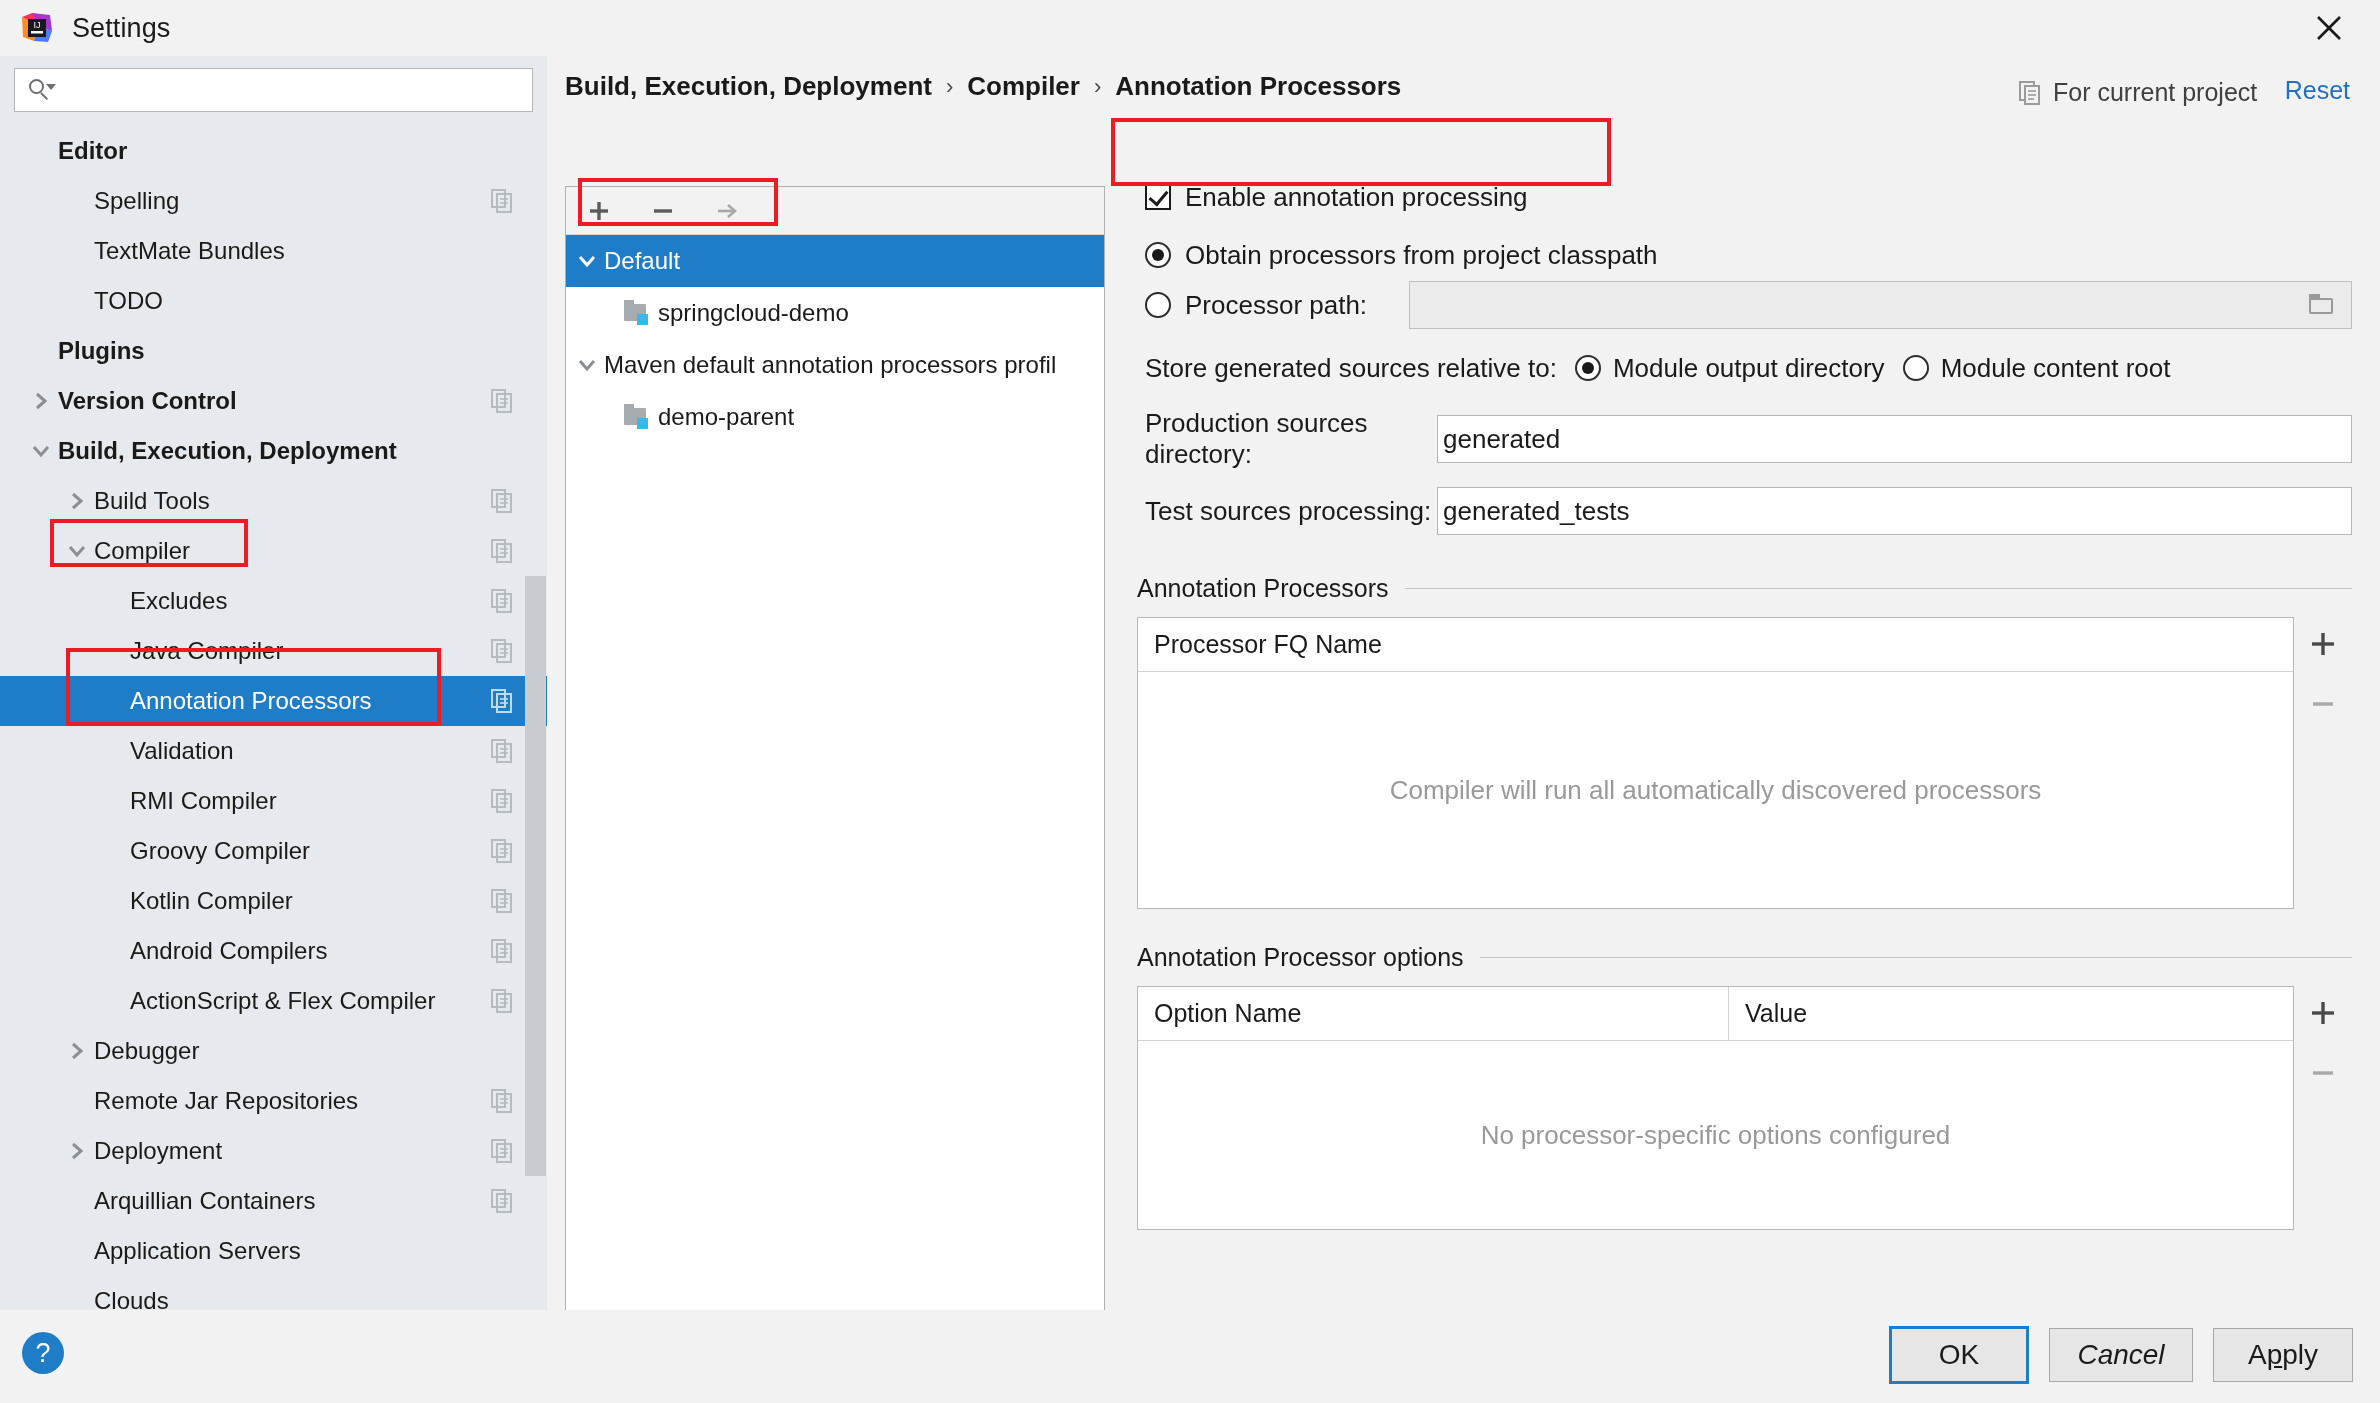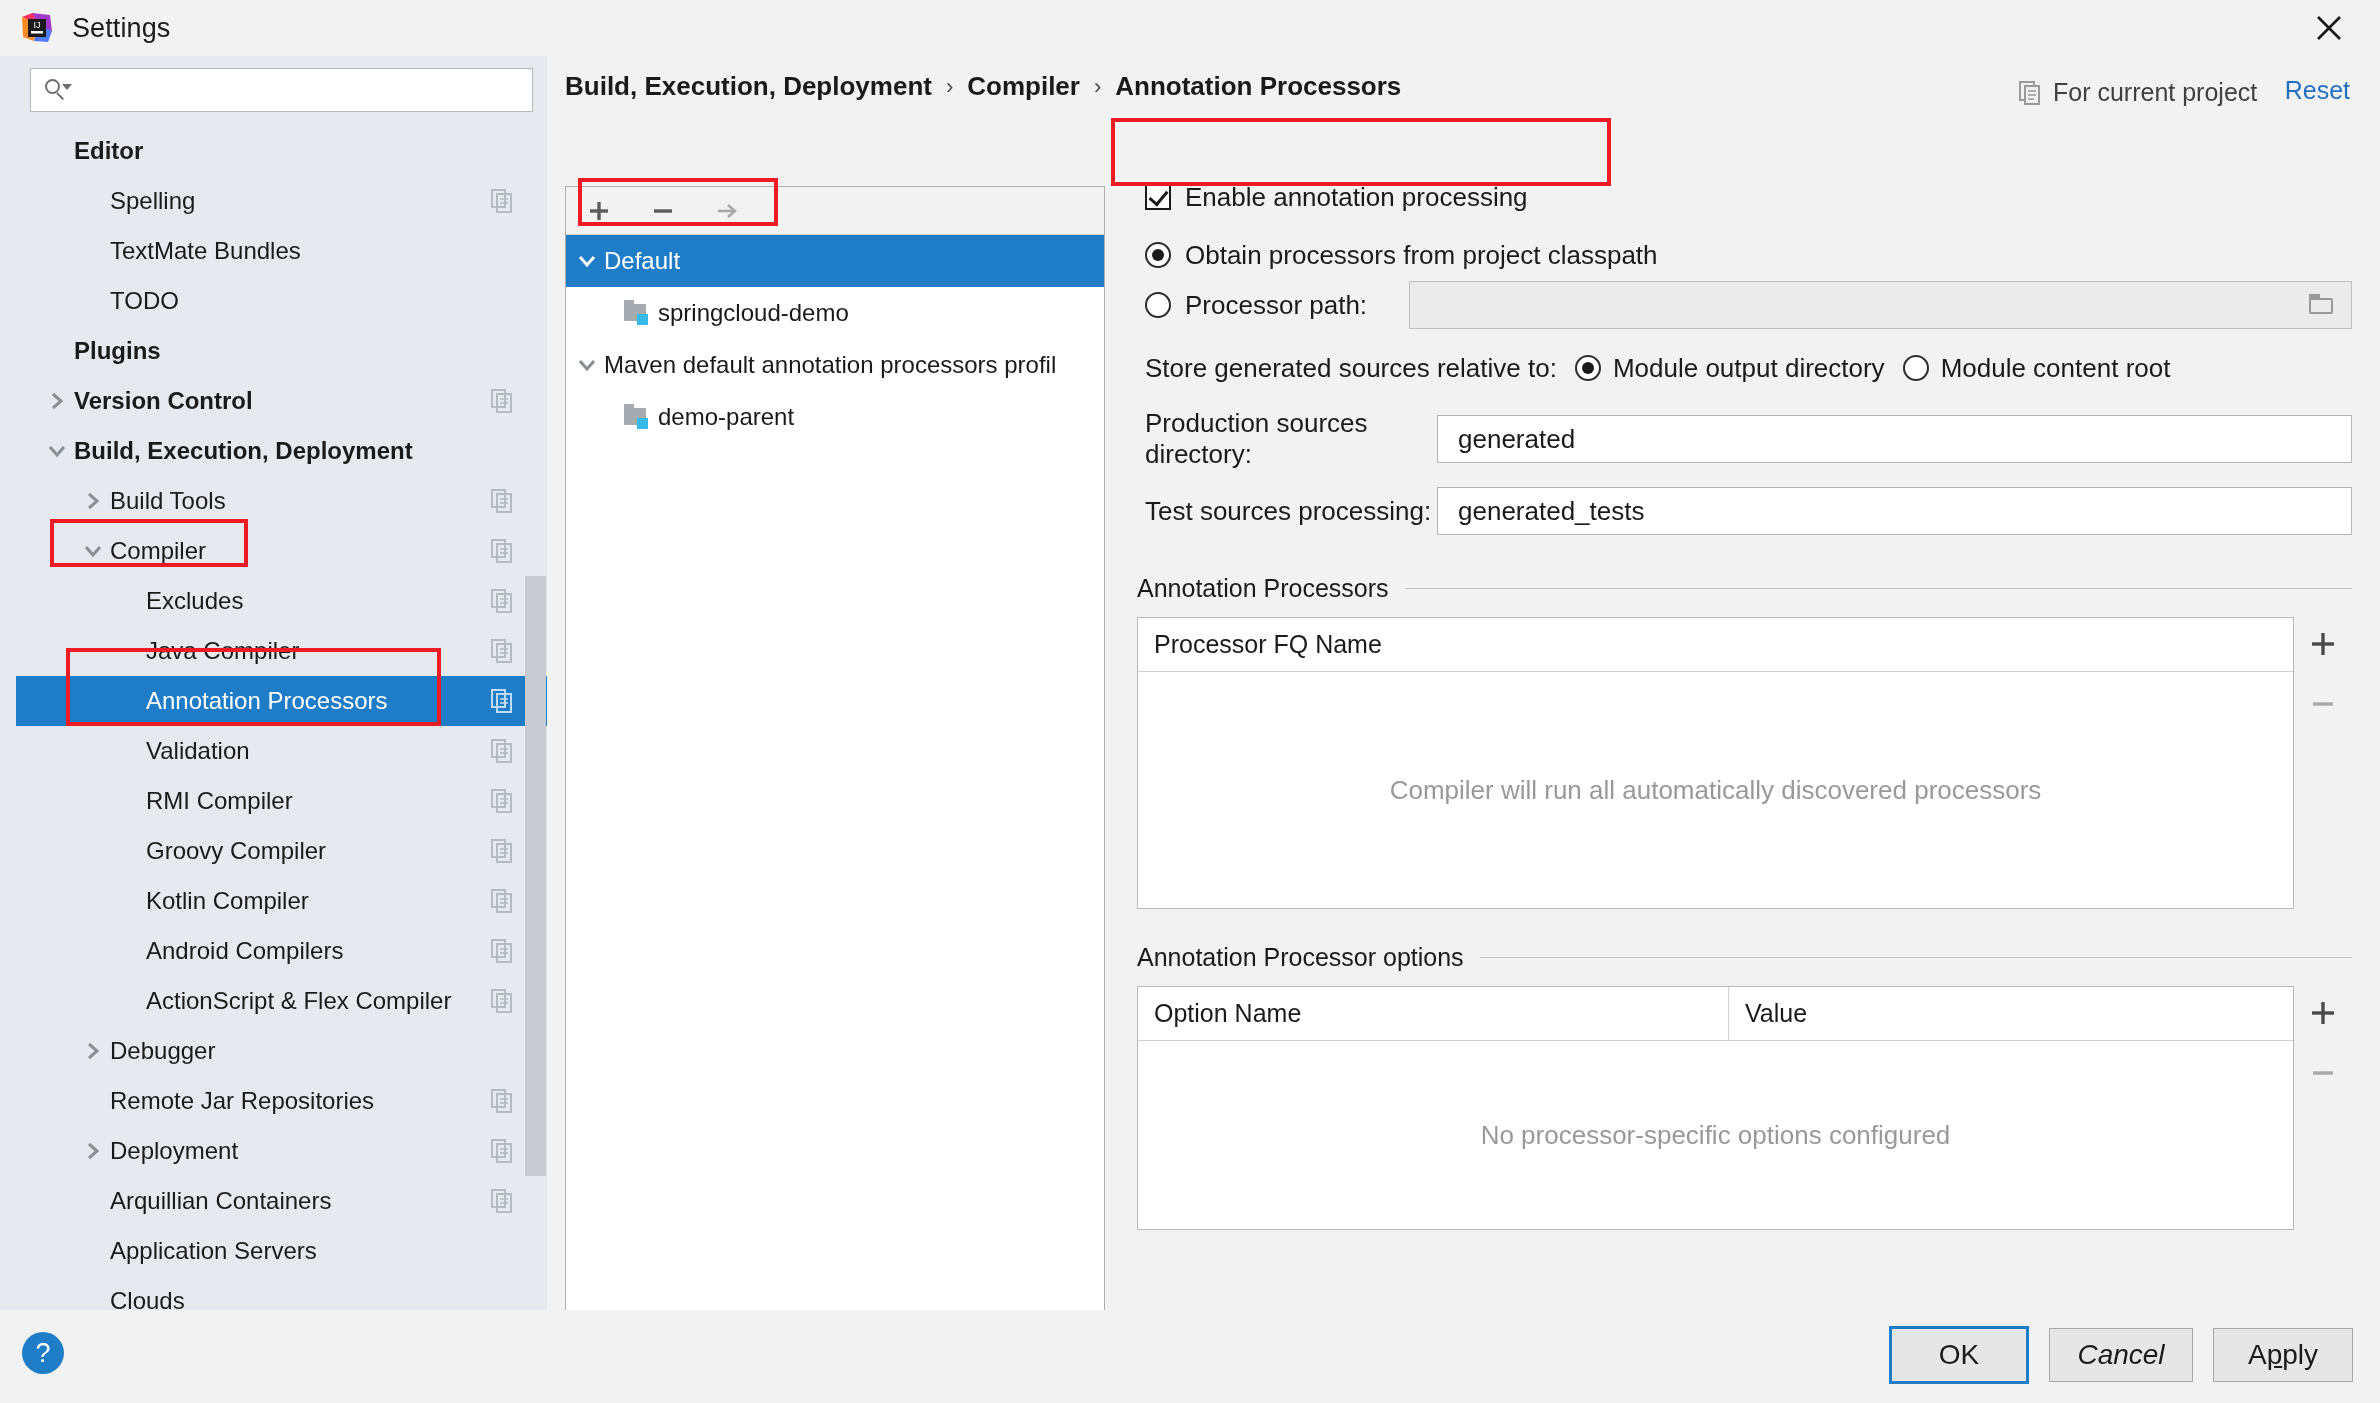--- a/index.html
+++ b/index.html
@@ -24,21 +24,21 @@
   }
   .close-btn {
     position: absolute; right: 14px; top: 4px; width: 74px; height: 48px;
     display: flex; align-items: center; justify-content: center; cursor: default;
   }
   .close-btn svg { display: block; }
 
   
   .sidebar {
     position: absolute; left: 0; top: 56px; width: 547px; height: 1254px;
-    background: #e6eaee; overflow: hidden; padding-left: 16px;
+    background: #e6eaee; overflow: hidden;
   }
   .search-wrap { padding: 12px 14px 0 14px; }
   .search-box {
     height: 44px; background: #ffffff; border: 1px solid #b6b6b6;
     display: flex; align-items: center; padding-left: 12px; position: relative;
   }
   .search-icon { width: 26px; height: 26px; position: relative; flex: none; }
   .search-icon .ring {
     position: absolute; left: 2px; top: 2px; width: 15px; height: 15px;
     border: 2px solid #6e6e6e; border-radius: 50%;
@@ -147,21 +147,21 @@
   .folder-icon .fbody { position: absolute; left: 2px; top: 5px; width: 24px; height: 16px; border: 2px solid #9a9a9a; border-radius: 2px; }
   .folder-icon .ftab { position: absolute; left: 2px; top: 1px; width: 11px; height: 5px; background: #9a9a9a; }
 
   .store-row { display: flex; align-items: center; height: 56px; gap: 18px; margin-left: 8px; margin-top: 10px; }
   .store-row .rgroup { display: flex; align-items: center; gap: 12px; }
 
   .field-row { display: flex; align-items: center; height: 58px; margin-left: 8px; margin-top: 14px; }
   .field-row .flabel { width: 292px; font-size: 26px; color: #1a1a1a; }
   .text-input {
     flex: 1; height: 48px; background: #ffffff; border: 1px solid #b6b6b6;
-    font-size: 26px; padding: 0 20px; font-family: "Liberation Sans", sans-serif; color: #1a1a1a;
+    font-size: 26px; padding: 0 5px; font-family: "Liberation Sans", sans-serif; color: #1a1a1a;
     outline: none;
   }
 
   .section { margin-top: 34px; }
   .section-head { display: flex; align-items: center; gap: 16px; }
   .section-head .stitle { font-size: 25px; color: #1a1a1a; white-space: nowrap; }
   .section-head .sline { flex: 1; height: 1px; background: #c4c4c4; }
 
   .table-wrap { display: flex; margin-top: 14px; }
   .table-box { flex: 1; border: 1px solid #b8b8b8; background: #fff; }

